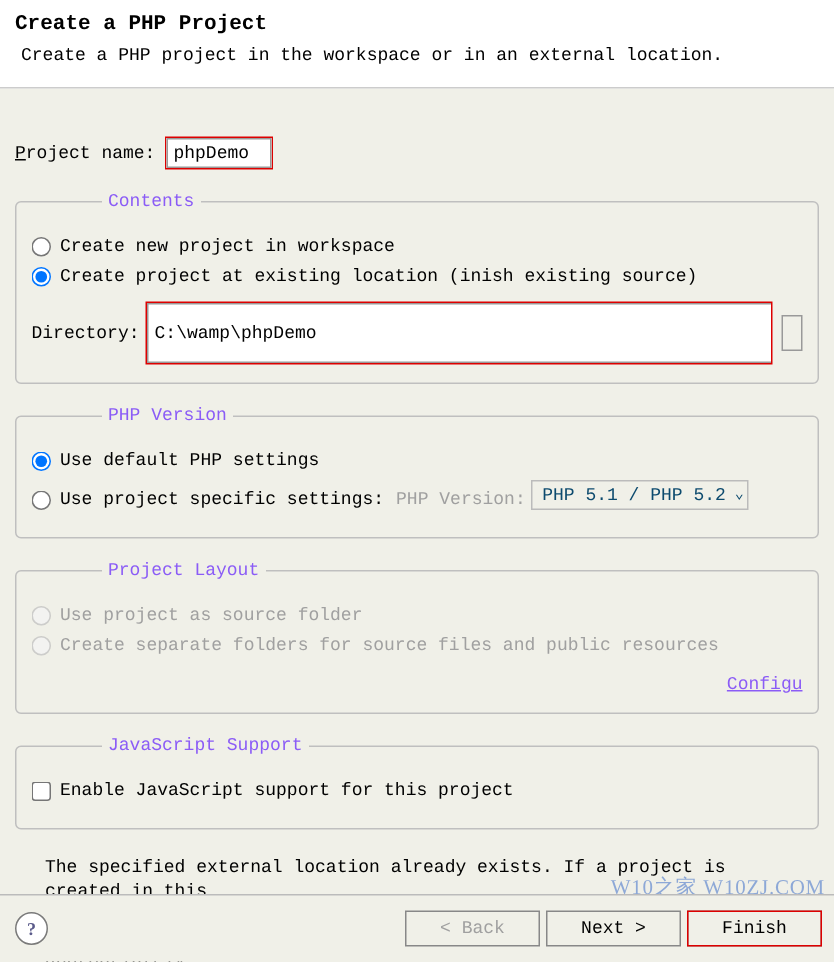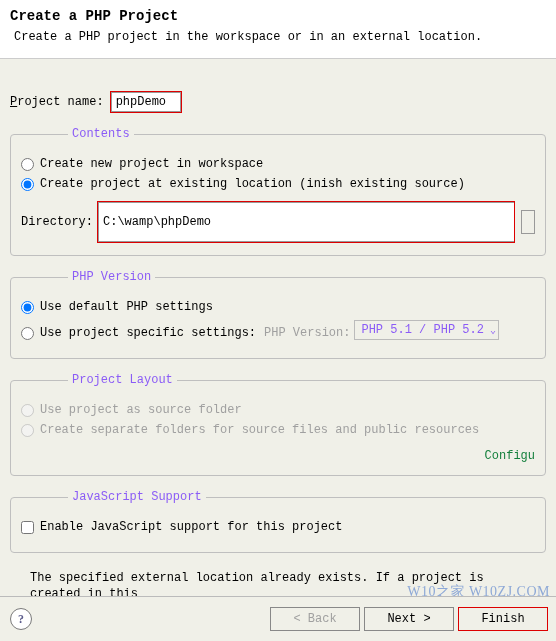--- a/index.html
+++ b/index.html
@@ -104,29 +104,30 @@
     background: #f0f0e8;
   }
   .disabled { color: #a0a0a0; }
   .inline-select {
     display: inline-flex;
     align-items: center;
     border: 1px solid #bbb;
     background: #f0f0e8;
     height: 20px;
     padding: 0 2px 0 6px;
-    color: #8b5cf6;
+    color: #0c4a6e;
     margin-left: 4px;
   }
   .inline-select .chev {
     margin-left: 6px;
     font-size: 10px;
   }
   .link {
-    color: #15803d;
+    color: #8b5cf6;
+    text-decoration: underline;
     cursor: pointer;
     float: right;
     margin-top: 6px;
   }
   .info-box {
     margin: 18px 10px 0 20px;
     font-size: 12px;
     line-height: 1.3;
   }
   .bottom-bar {

